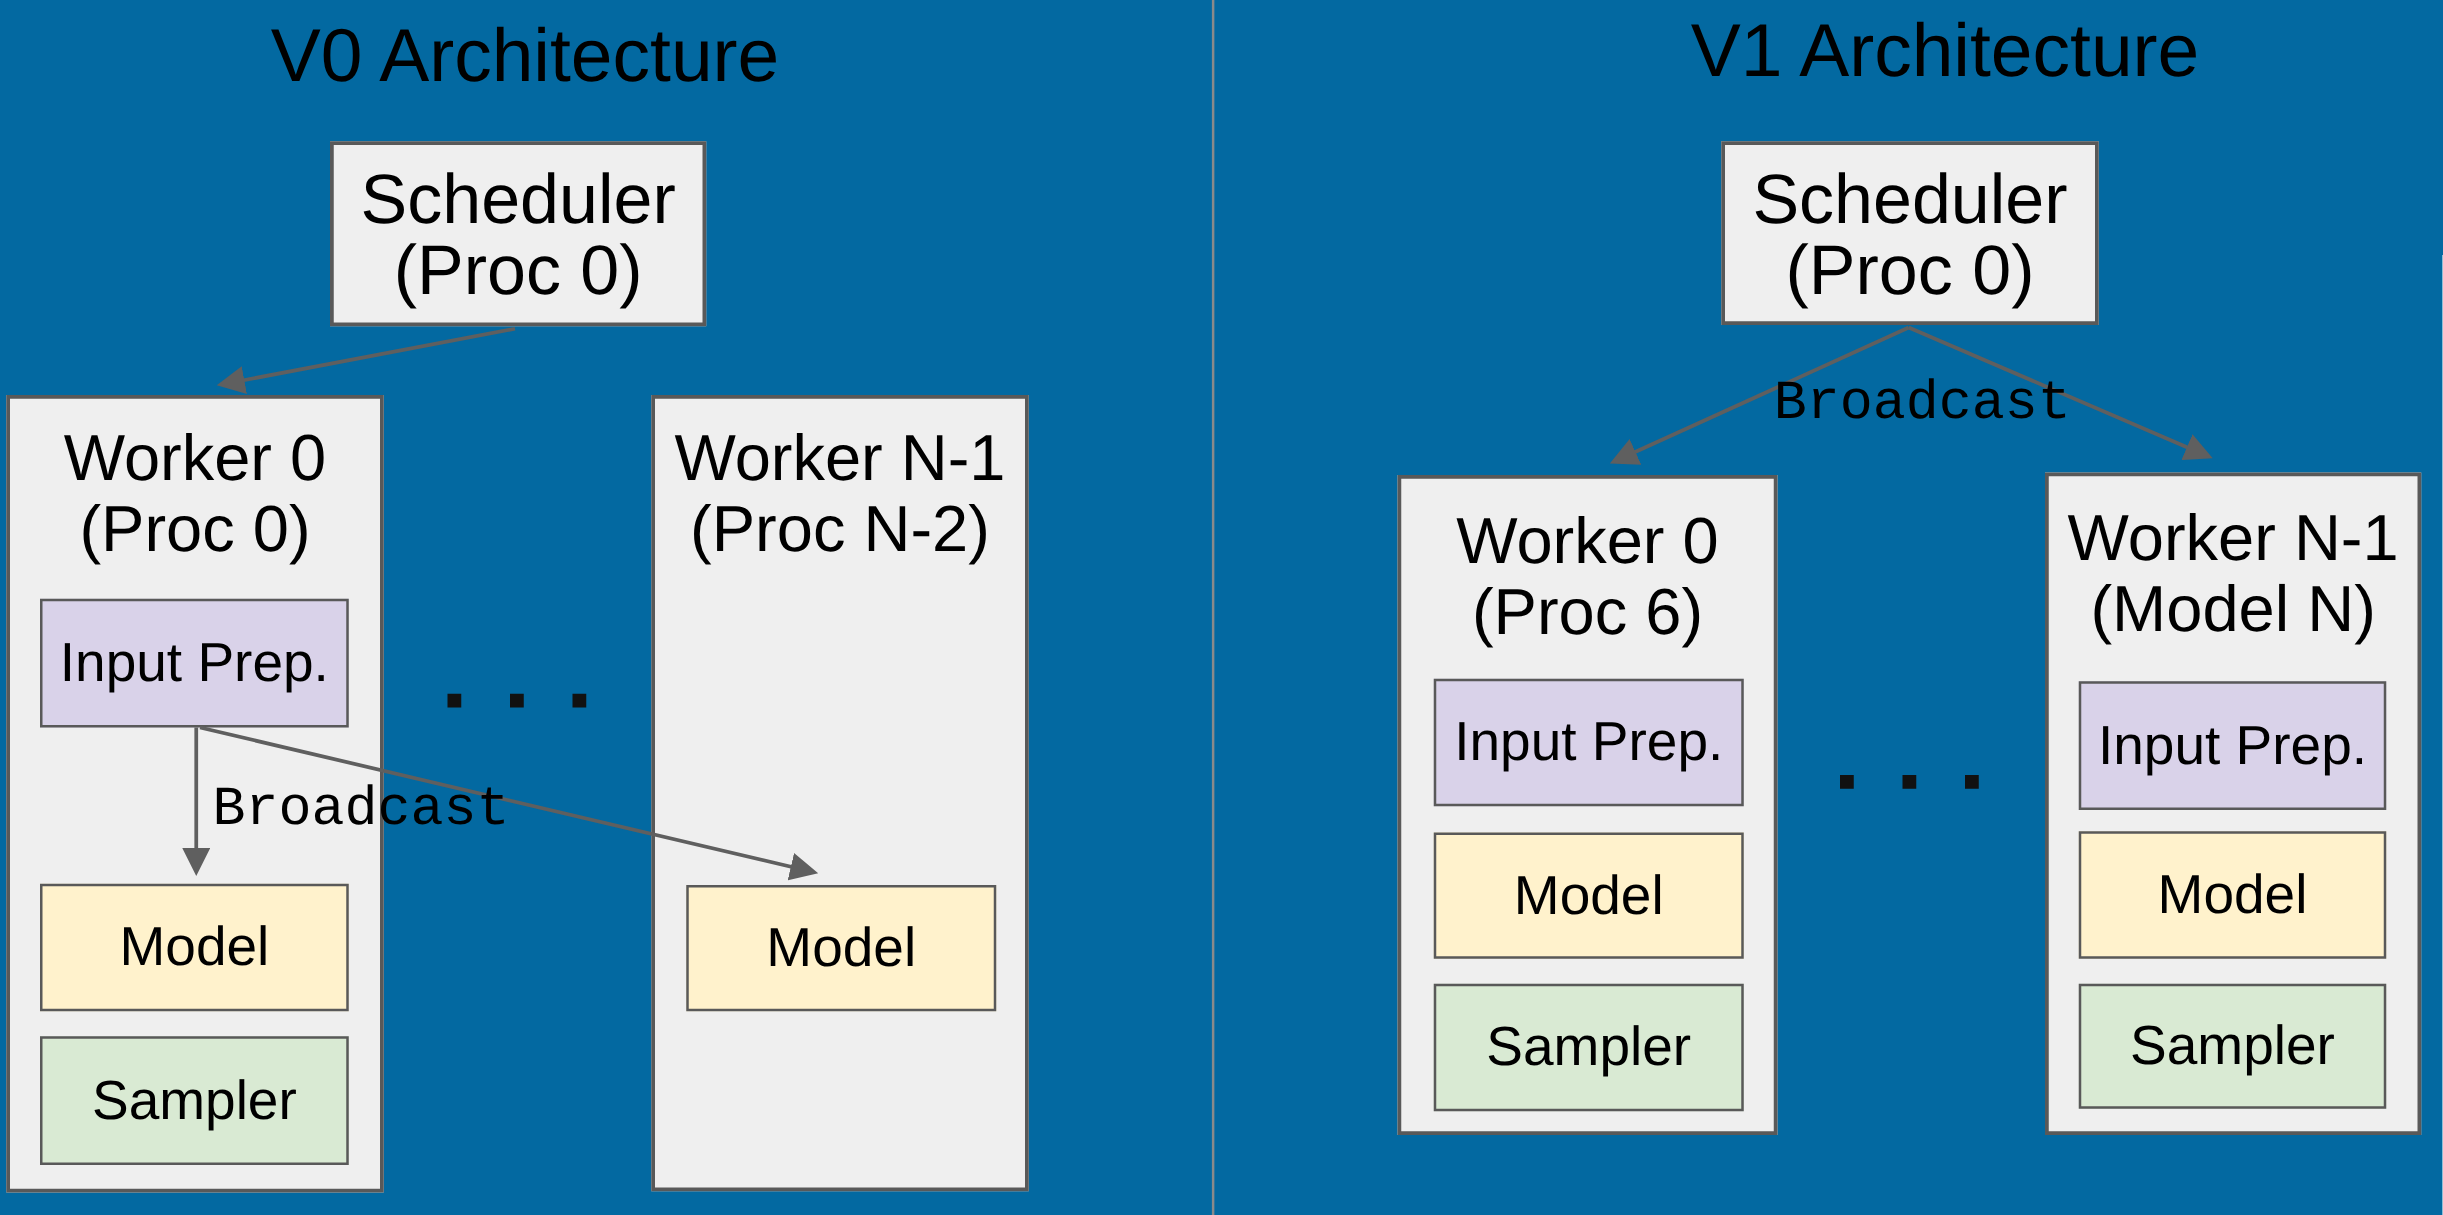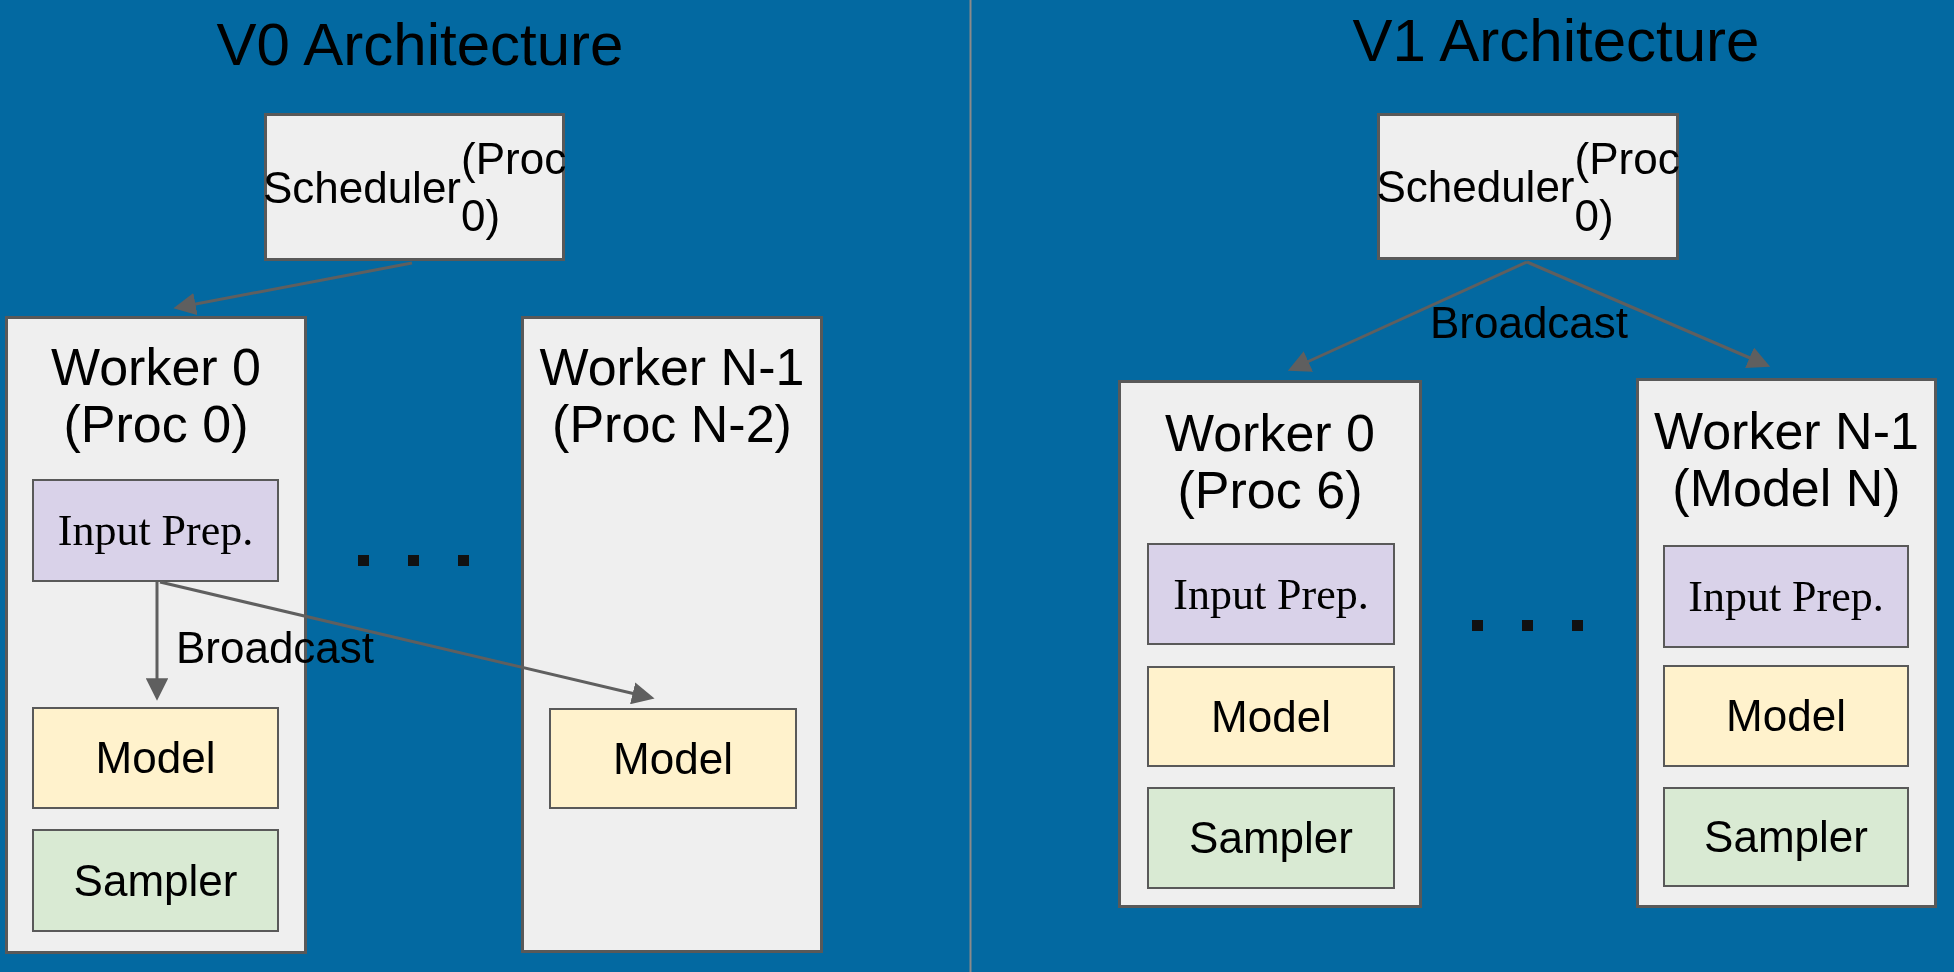--- a/index.html
+++ b/index.html
@@ -41,36 +41,36 @@
     position: absolute;
     box-sizing: border-box;
     border: 2px solid #595959;
     display: flex;
     align-items: center;
     justify-content: center;
     font-size: 44px;
     color: #000000;
     white-space: nowrap;
   }
-  .fill-purple  { background: #d9d2e9; font-family: Liberation Serif, serif; }
+  .fill-purple  { background: #d9d2e9; }
   .fill-yellow  { background: #fff2cc; }
   .fill-green   { background: #d9ead3; }
 
   .sched-box {
     position: absolute;
     box-sizing: border-box;
     background: #efefef;
     border: 3px solid #595959;
     display: flex;
-    flex-direction: row;
+    flex-direction: column;
     align-items: center;
     justify-content: center;
-    font-size: 44px;
+    font-size: 56px;
     line-height: 57px;
-    text-align: left;
+    text-align: right;
   }
 
   .ellipsis {
     position: absolute;
     display: flex;
     align-items: center;
   }
   .ellipsis .dot {
     width: 11px;
     height: 11px;
@@ -80,20 +80,21 @@
   .ellipsis .dot:last-child { margin-right: 0; }
 
   .broadcast-label {
     position: absolute;
     font-size: 44px;
     line-height: 52px;
     text-align: center;
     color: #000000;
     white-space: nowrap;
     z-index: 6;
+    font-family: Liberation Mono, monospace;
   }
 
   svg.overlay {
     position: absolute;
     left: 0; top: 0;
     width: 1954px; height: 972px;
     pointer-events: none;
     z-index: 5;
   }
 </style>

